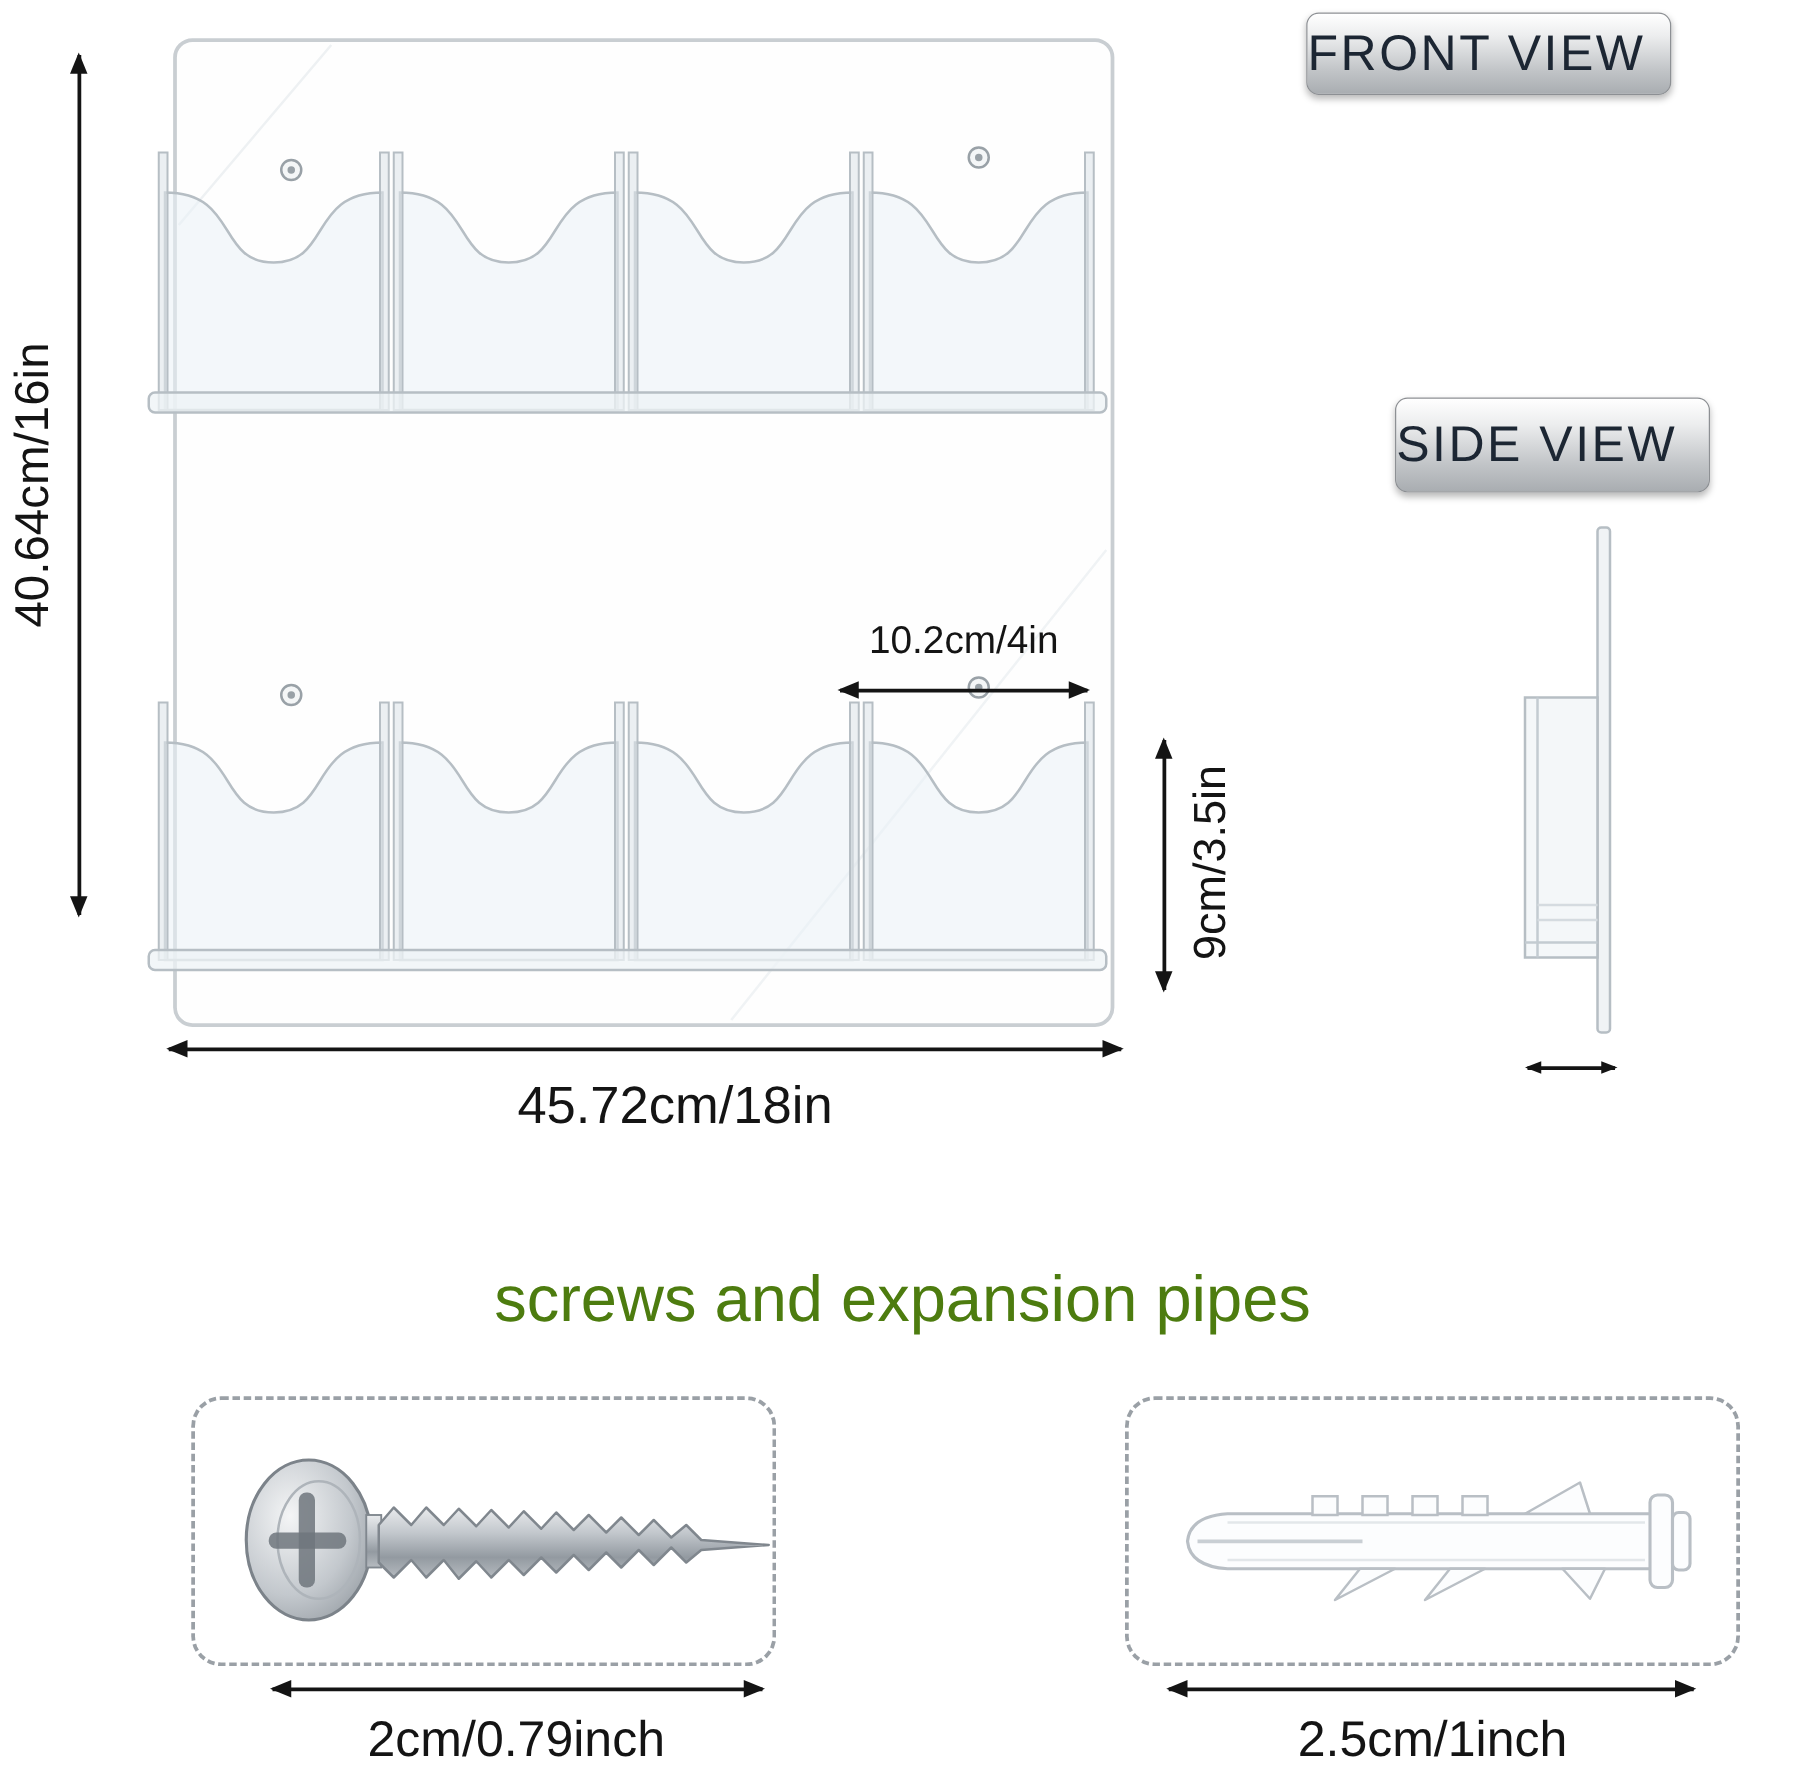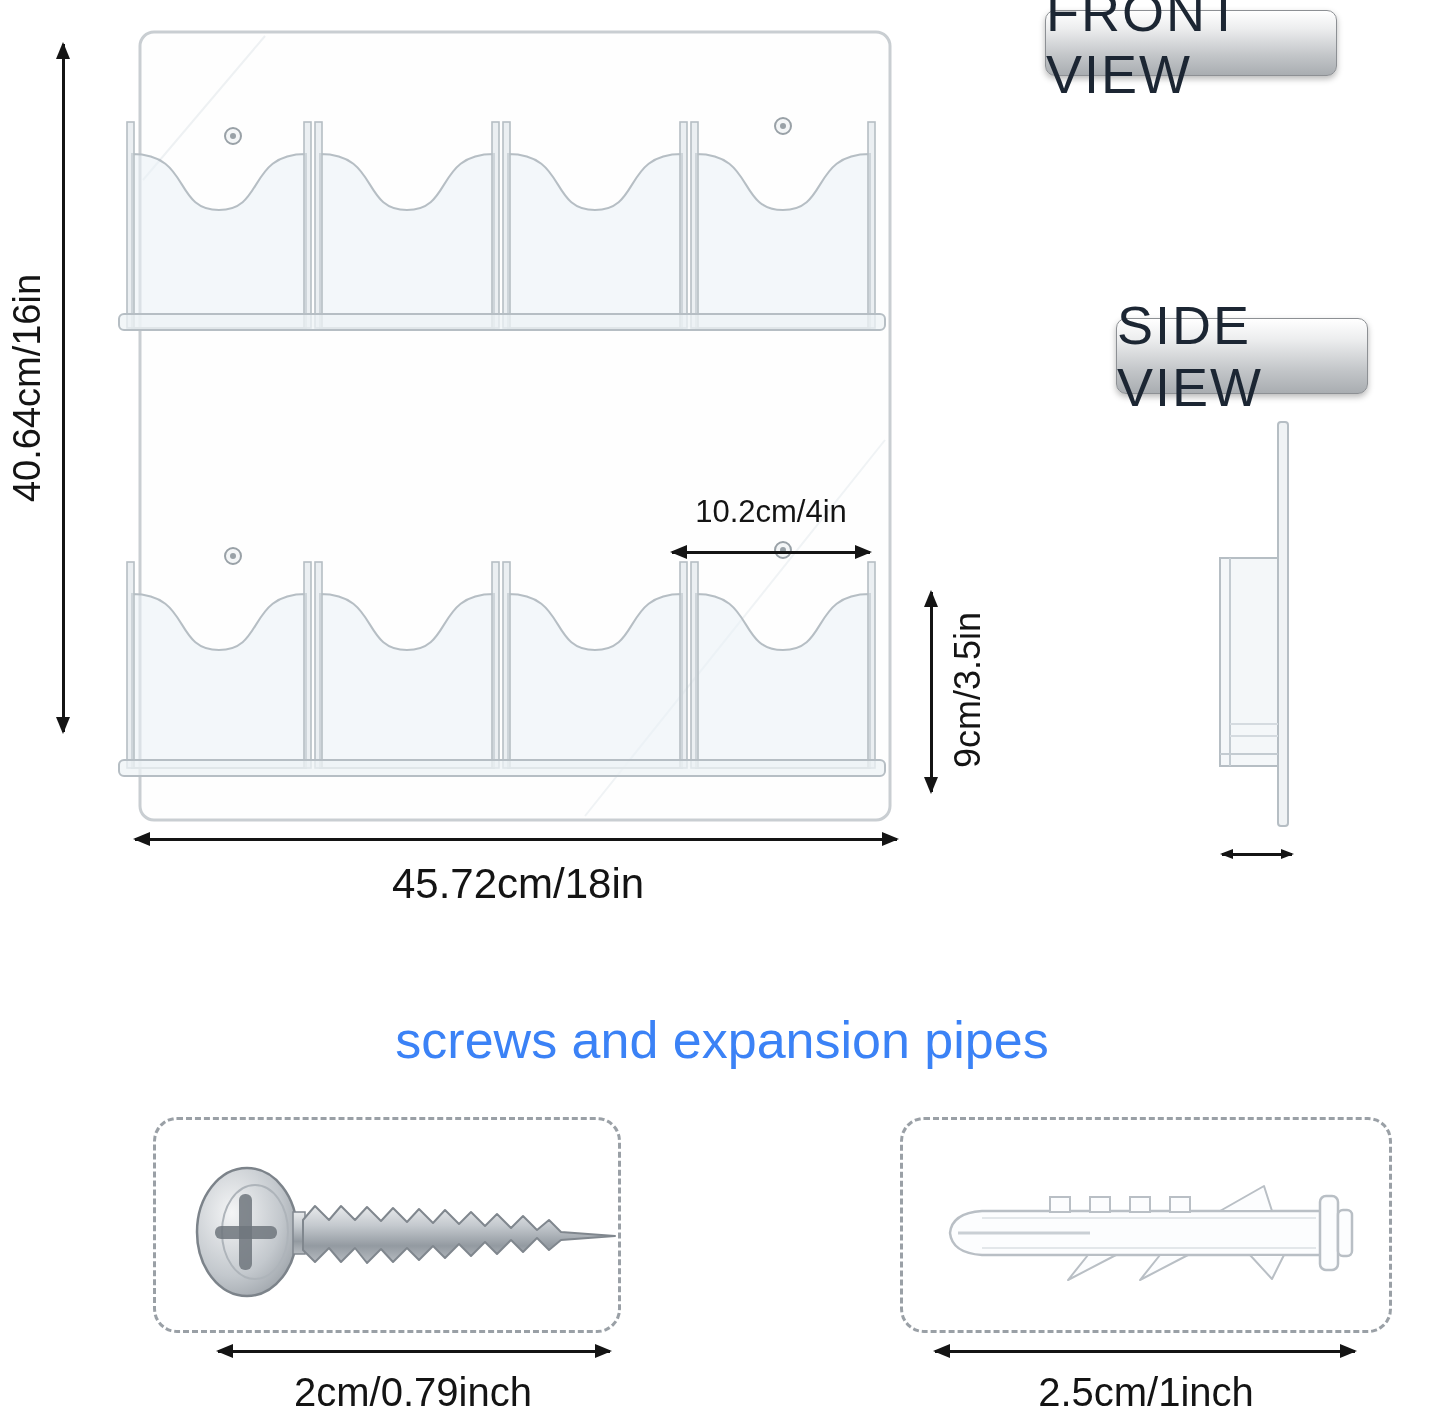--- a/index.html
+++ b/index.html
@@ -10,43 +10,43 @@
   .dim { position:absolute; color:#141414; white-space:nowrap; font-size:38px; }
   .ctr { transform:translate(-50%,-50%); }
   .rot { transform:translate(-50%,-50%) rotate(-90deg); }
 
   .badge {
     position:absolute;
     background:linear-gradient(180deg,#ffffff 0%,#eceDee 28%,#c2c5c8 70%,#a9adb1 100%);
     border:1px solid #8d9094;
     border-radius:10px;
     box-shadow:0 3px 6px rgba(0,0,0,0.28);
-    display:flex; align-items:center; justify-content:flex-end;
-    color:#1c2633; font-size:54px; letter-spacing:2px;
+    display:flex; align-items:center; justify-content:flex-start;
+    color:#1c2633; font-size:40px; letter-spacing:2px;
   }
 
   
   .harrow { position:absolute; height:3px; background:#141414; }
   .harrow::before, .harrow::after { content:""; position:absolute; top:-6px; width:0; height:0;
     border-top:7.5px solid transparent; border-bottom:7.5px solid transparent; }
   .harrow::before { left:-2px; border-right:17px solid #141414; }
   .harrow::after  { right:-2px; border-left:17px solid #141414; }
   .harrow.sm::before, .harrow.sm::after { top:-4px; border-top-width:5.5px; border-bottom-width:5.5px; }
   .harrow.sm::before { border-right-width:13px; }
   .harrow.sm::after  { border-left-width:13px; }
 
   .varrow { position:absolute; width:3px; background:#141414; }
   .varrow::before, .varrow::after { content:""; position:absolute; left:-6px; width:0; height:0;
     border-left:7.5px solid transparent; border-right:7.5px solid transparent; }
   .varrow::before { top:-2px; border-bottom:17px solid #141414; }
   .varrow::after  { bottom:-2px; border-top:17px solid #141414; }
 
   .hwbox { position:absolute; border:3px dashed #9aa0a6; border-radius:24px; background:#ffffff; }
 
-  .title { position:absolute; font-size:52px; color:#3b82f6; }
+  .title { position:absolute; font-size:52px; color:#4d7c0f; }
   .hwlabel { font-size:40px; }
 </style>
 </head>
 <body>
 
 <div class="canvas">
 
   <div class="badge" style="left:1045px; top:10px; width:292px; height:66px;">
     <span>FRONT VIEW</span>
   </div>
@@ -93,21 +93,21 @@
     <use href="#screwhole" x="668" y="540"></use>
   </svg>
 
   <div class="dim ctr" style="left:771px; top:512px; font-size:31px;">10.2cm/4in</div>
   <div class="harrow" style="left:672px; top:551px; width:198px;"></div>
 
   <div class="varrow" style="left:930px; top:592px; height:200px;"></div>
   <div class="dim rot" style="left:968px; top:690px; font-size:36px;">9cm/3.5in</div>
 
   <div class="harrow" style="left:135px; top:838px; width:762px;"></div>
-  <div class="dim ctr" style="left:518px; top:884px; font-size:42px;">45.72cm/18in</div>
+  <div class="dim ctr" style="left:540px; top:884px; font-size:42px;">45.72cm/18in</div>
 
   <div class="badge" style="left:1116px; top:318px; width:252px; height:76px;">
     <span>SIDE VIEW</span>
   </div>
 
   <svg class="abs" style="left:1200px; top:418px;" width="120" height="415" viewBox="0 0 120 415">
 
     <rect x="78" y="4" width="10" height="404" rx="3" fill="#f0f3f5" stroke="#b6bec4" stroke-width="2"></rect>
 
     <rect x="20" y="140" width="58" height="208" fill="#f2f6f8" fill-opacity="0.85" stroke="#b6bec4" stroke-width="2"></rect>

